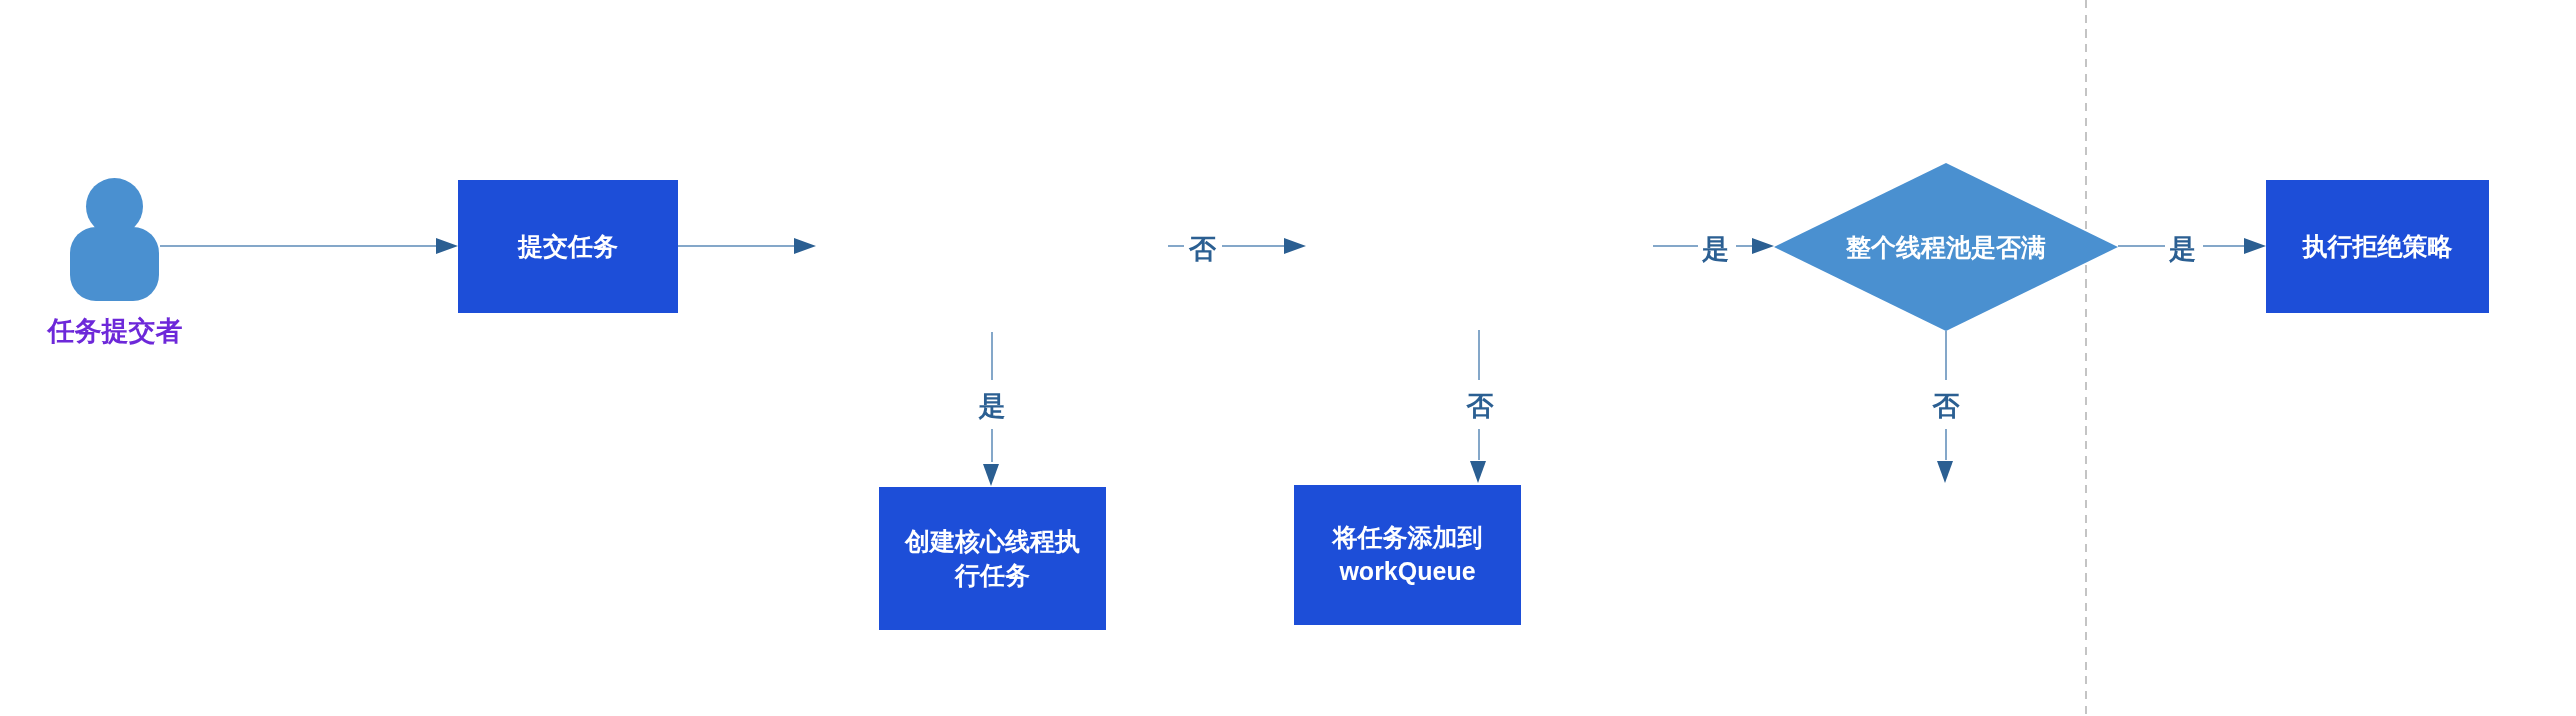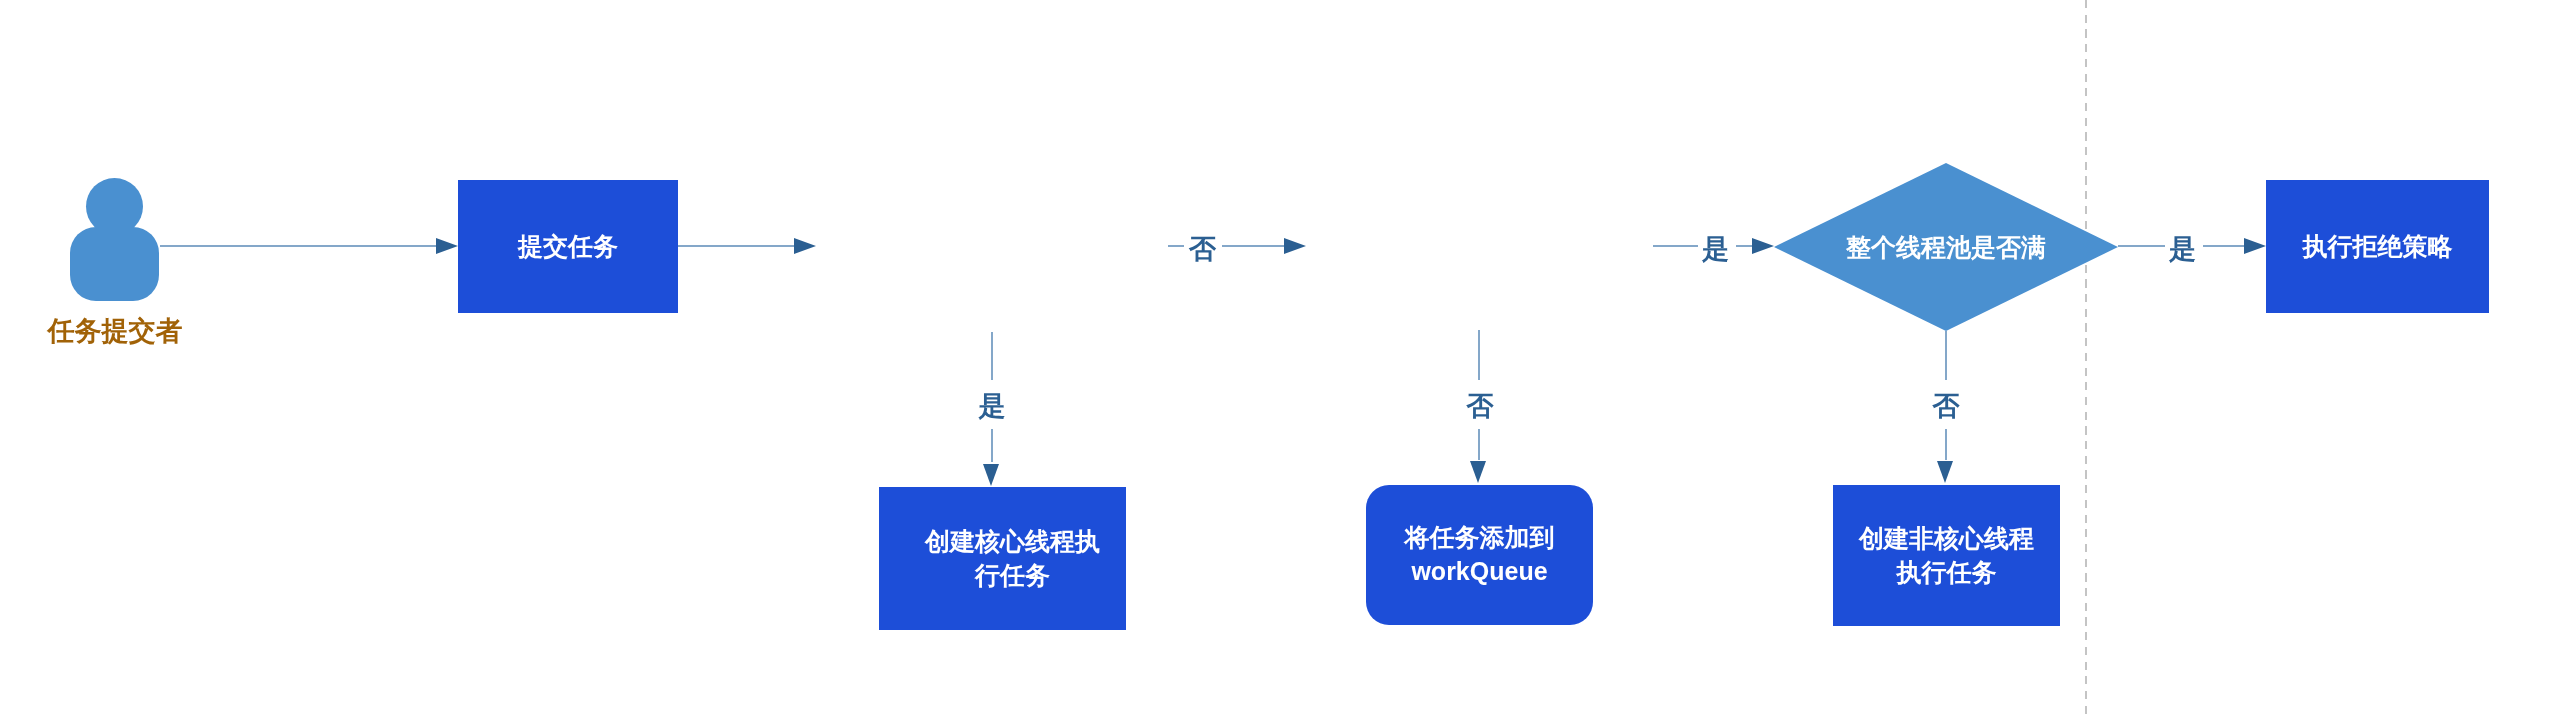--- a/index.html
+++ b/index.html
@@ -59,21 +59,21 @@
   .person-head{
     position:absolute;left:86px;top:178px;width:57px;height:57px;
     background:#4a90d0;border-radius:50%;z-index:3;
   }
   .person-body{
     position:absolute;left:70px;top:227px;width:89px;height:74px;
     background:#4a90d0;border-radius:26px;z-index:3;
   }
   .actor-label{
     position:absolute;left:23.5px;top:313px;width:183px;
-    text-align:center;color:#a16207;font-size:27px;font-weight:600;z-index:3;
+    text-align:center;color:#6d28d9;font-size:27px;font-weight:600;z-index:3;
   }
   
   .dashed-divider{
     position:absolute;left:2085px;top:0;width:1.8px;height:716px;z-index:0;
     background:repeating-linear-gradient(to bottom,#c4c4c4 0px,#c4c4c4 8.2px,transparent 8.2px,transparent 14.7px);
   }
 </style>
 </head>
 <body>
 
@@ -120,37 +120,33 @@
   <div class="arrow-right" style="left:2244px;top:238px;"></div>
 
   <div class="node" style="left:2266px;top:180px;width:223px;height:133px;">
     <span>执行拒绝策略</span>
   </div>
 
   <div class="vline" style="left:991px;top:332px;height:48px;"></div>
   <div class="edge-label" style="left:973px;top:387px;width:38px;">是</div>
   <div class="vline" style="left:991px;top:429px;height:33px;"></div>
   <div class="arrow-down" style="left:983px;top:464px;"></div>
-  <div class="node" style="left:879px;top:487px;width:227px;height:143px;padding-left:20px;">
+  <div class="node" style="left:879px;top:487px;width:227px;height:143px;">
     <span>创建核心线程执</span>
     <span>行任务</span>
   </div>
 
   <div class="vline" style="left:1478px;top:330px;height:50px;"></div>
   <div class="edge-label" style="left:1461px;top:387px;width:38px;">否</div>
   <div class="vline" style="left:1478px;top:429px;height:30.5px;"></div>
   <div class="arrow-down" style="left:1470px;top:461px;"></div>
-  <div class="node" style="left:1366px;top:485px;width:227px;height:140px;border-radius:23px;">
+  <div class="node" style="left:1294px;top:485px;width:227px;height:140px;">
     <span>将任务添加到</span>
     <span>workQueue</span>
   </div>
 
   <div class="vline" style="left:1945px;top:331px;height:49px;"></div>
   <div class="edge-label" style="left:1927px;top:387px;width:38px;">否</div>
   <div class="vline" style="left:1945px;top:429px;height:30.5px;"></div>
   <div class="arrow-down" style="left:1937px;top:461px;"></div>
-  <div class="node" style="left:1833px;top:485px;width:227px;height:141px;">
-    <span>创建非核心线程</span>
-    <span>执行任务</span>
-  </div>
 
 </div>
 
 
 </body></html>

